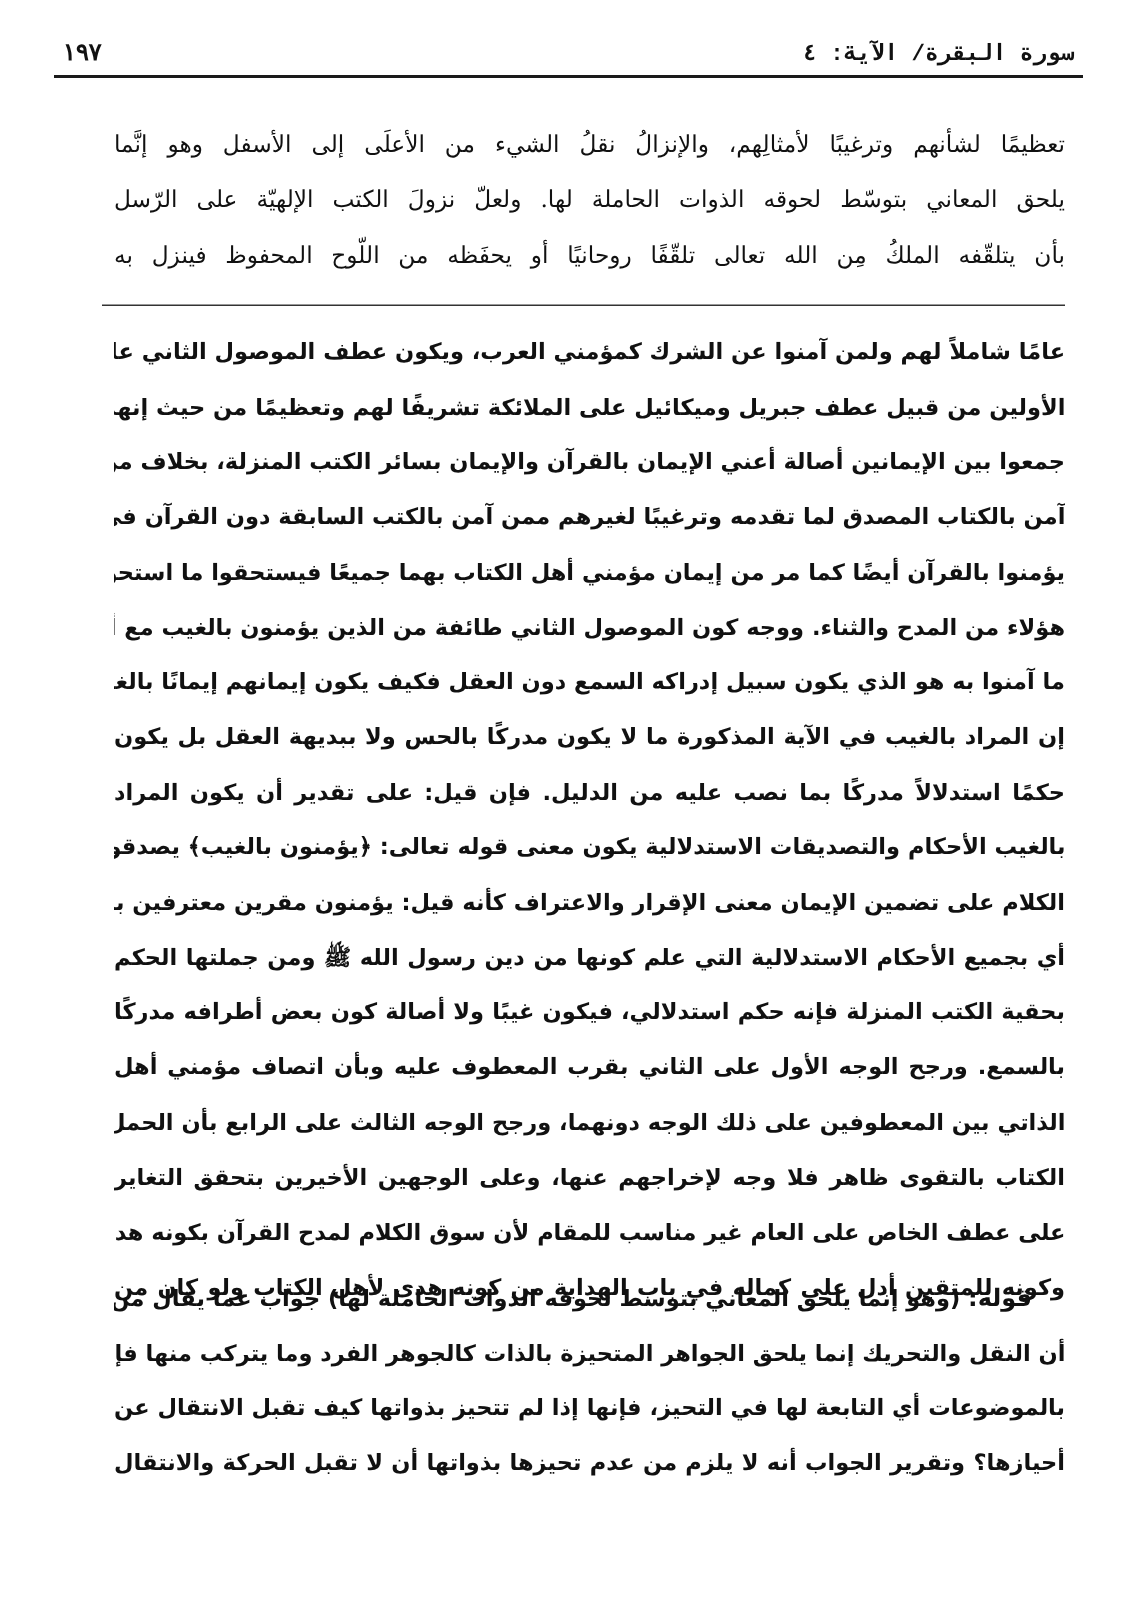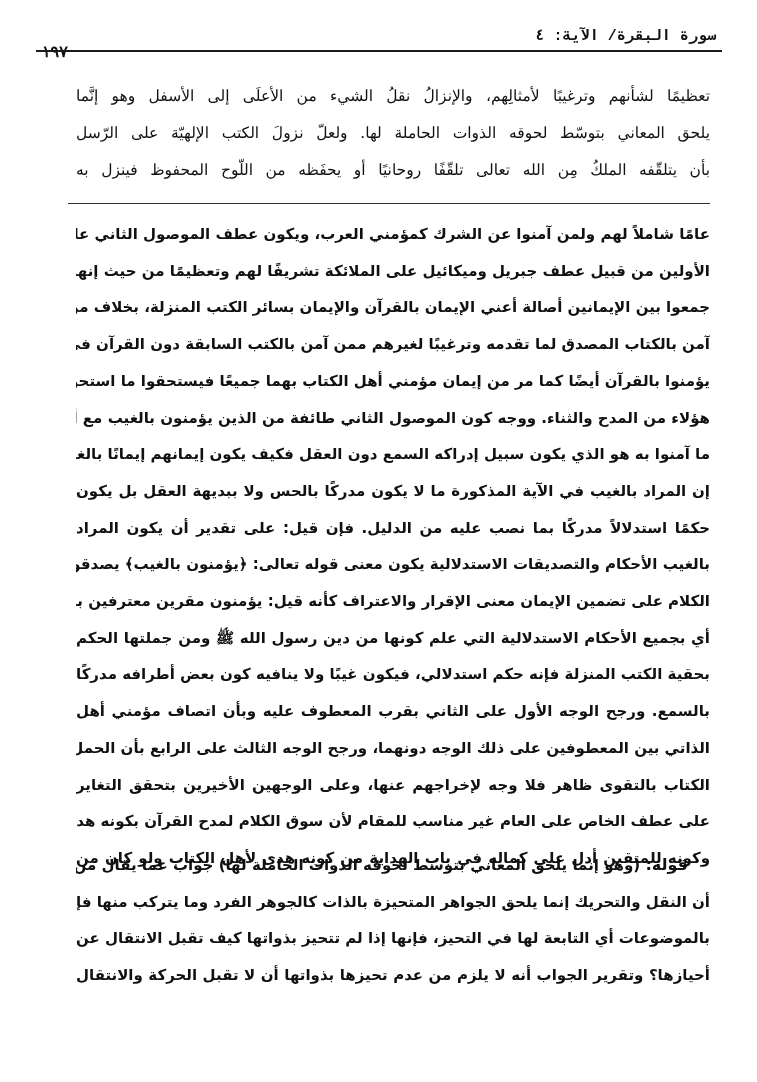--- a/index.html
+++ b/index.html
@@ -34,21 +34,21 @@
       position: absolute;
       right: 6px;
       top: 4px;
       font-size: 15px;
       font-weight: bold;
       font-family: Liberation Mono, monospace;
     }
     .header-pagenum {
       position: absolute;
       left: 6px;
-      top: 20px;
+      top: 3px;
       font-size: 16px;
       font-weight: bold;
       font-family: Liberation Sans, sans-serif;
     }
     .header-rule {
       position: absolute;
       top: 50px;
       left: 0;
       right: 0;
       height: 0;
@@ -151,21 +151,21 @@
     <span class="line">جمعوا بين الإيمانين أصالة أعني الإيمان بالقرآن والإيمان بسائر الكتب المنزلة، بخلاف من</span>
     <span class="line">آمن بالكتاب المصدق لما تقدمه وترغيبًا لغيرهم ممن آمن بالكتب السابقة دون القرآن في أن</span>
     <span class="line">يؤمنوا بالقرآن أيضًا كما مر من إيمان مؤمني أهل الكتاب بهما جميعًا فيستحقوا ما استحق</span>
     <span class="line">هؤلاء من المدح والثناء. ووجه كون الموصول الثاني طائفة من الذين يؤمنون بالغيب مع أن</span>
     <span class="line">ما آمنوا به هو الذي يكون سبيل إدراكه السمع دون العقل فكيف يكون إيمانهم إيمانًا بالغيب،</span>
     <span class="line">إن المراد بالغيب في الآية المذكورة ما لا يكون مدركًا بالحس ولا ببديهة العقل بل يكون</span>
     <span class="line">حكمًا استدلالاً مدركًا بما نصب عليه من الدليل. فإن قيل: على تقدير أن يكون المراد</span>
     <span class="line">بالغيب الأحكام والتصديقات الاستدلالية يكون معنى قوله تعالى: ﴿يؤمنون بالغيب﴾ يصدقون</span>
     <span class="line">الكلام على تضمين الإيمان معنى الإقرار والاعتراف كأنه قيل: يؤمنون مقرين معترفين بالغيب</span>
     <span class="line">أي بجميع الأحكام الاستدلالية التي علم كونها من دين رسول الله ﷺ ومن جملتها الحكم</span>
-    <span class="line">بحقية الكتب المنزلة فإنه حكم استدلالي، فيكون غيبًا ولا ينافيه كون بعض أطرافه مدركًا</span>
+    <span class="line">بحقية الكتب المنزلة فإنه حكم استدلالي، فيكون غيبًا ولا أصالة كون بعض أطرافه مدركًا</span>
     <span class="line">بالسمع. ورجح الوجه الأول على الثاني بقرب المعطوف عليه وبأن اتصاف مؤمني أهل</span>
     <span class="line">الذاتي بين المعطوفين على ذلك الوجه دونهما، ورجح الوجه الثالث على الرابع بأن الحمل</span>
     <span class="line">الكتاب بالتقوى ظاهر فلا وجه لإخراجهم عنها، وعلى الوجهين الأخيرين بتحقق التغاير</span>
     <span class="line">على عطف الخاص على العام غير مناسب للمقام لأن سوق الكلام لمدح القرآن بكونه هدى</span>
     <span class="line">وكونه للمتقين أدل على كماله في باب الهداية من كونه هدى لأهل الكتاب ولو كان من</span>
   </div>
 
   <div class="commentary2">
     <span class="line first"><span class="qawluhu">قوله:</span><span> (وهو إنما يلحق المعاني بتوسط لحوقه الذوات الحاملة لها) جواب عما يقال من</span></span>
     <span class="line">أن النقل والتحريك إنما يلحق الجواهر المتحيزة بالذات كالجوهر الفرد وما يتركب منها فإنها</span>

